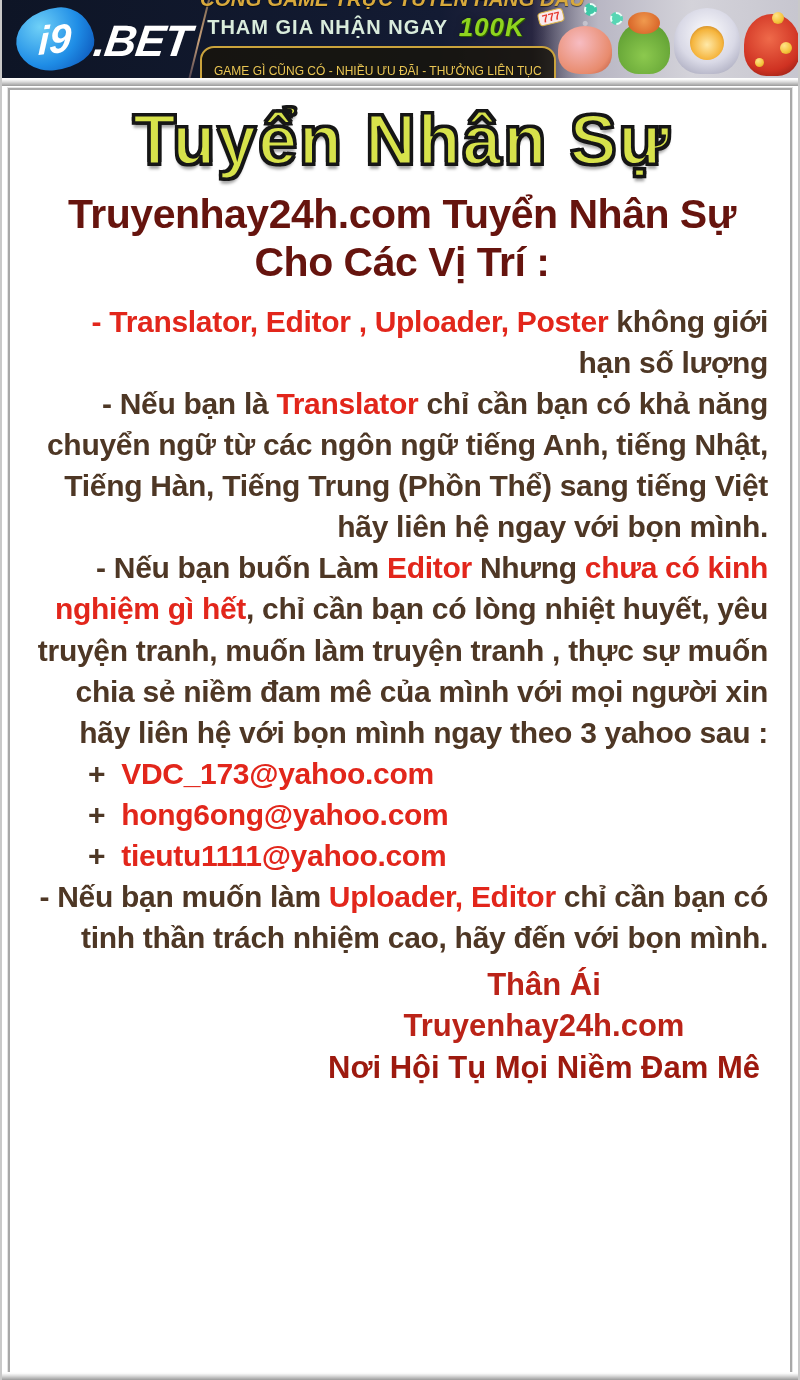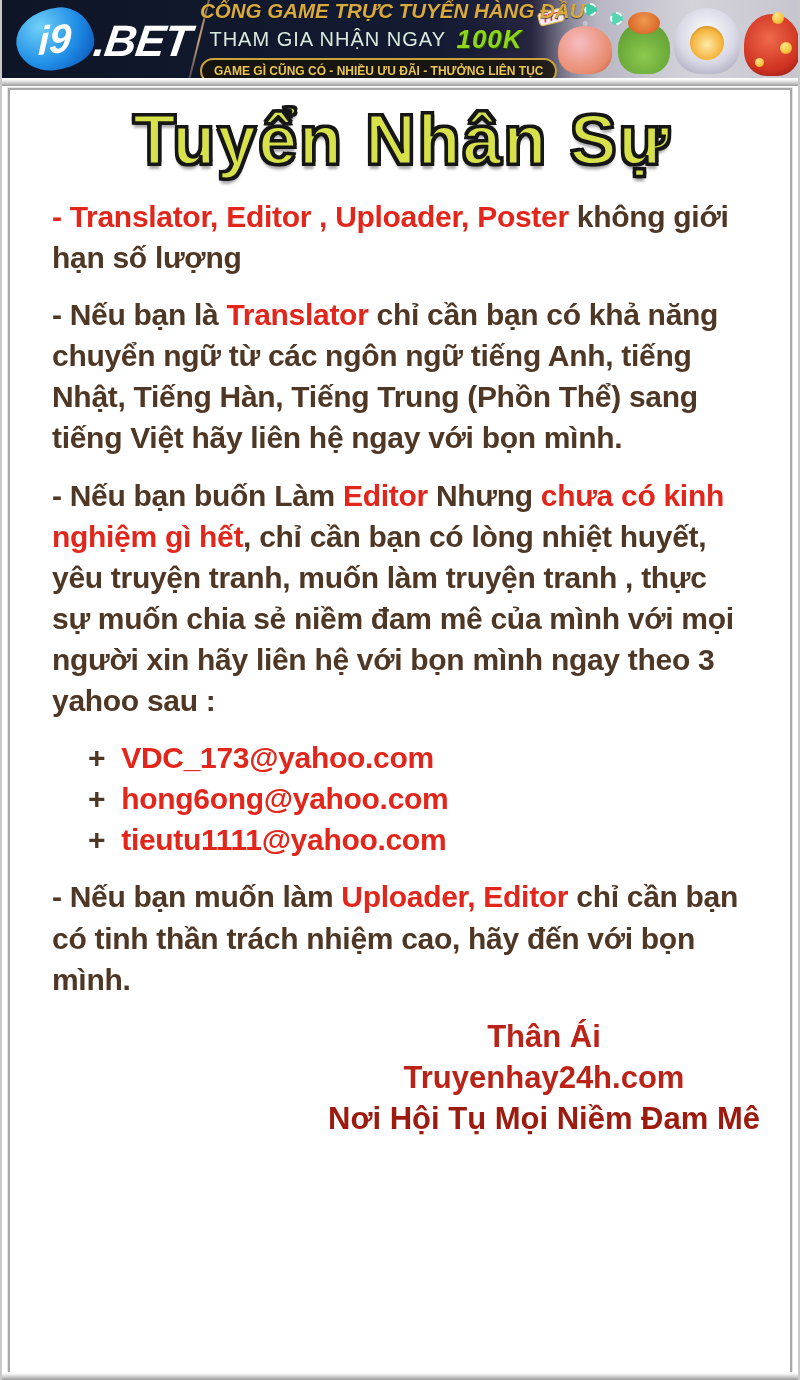--- a/index.html
+++ b/index.html
@@ -33,28 +33,28 @@
   .divider{
     position:absolute; left:196px; top:-8px; width:2px; height:96px;
     background:linear-gradient(#6b5a4a,#caa27a,#3a3248); transform:rotate(14deg);
   }
   .promo{ position:relative; width:332px; flex:0 0 auto; text-align:center; padding-top:4px; z-index:2; }
   .promo-l1{
     color:#d8a93c; font-weight:bold; font-style:italic; font-size:20.5px; letter-spacing:0px;
     white-space:nowrap; text-shadow:0 1px 1px #00000090;
   }
   .promo-l2{ margin-top:1px; white-space:nowrap; }
-  .promo-l2 .pre{ color:#d9ecdc; font-weight:normal; font-size:20px; letter-spacing:1px; vertical-align:middle; }
+  .promo-l2 .pre{ color:#d9ecdc; font-weight:bold; font-size:20px; letter-spacing:1px; vertical-align:middle; }
   .promo-l2 .amount{
     color:#8fd41f; font-weight:bold; font-style:italic; font-size:26px; letter-spacing:1px;
     vertical-align:middle; text-shadow:1px 1px 0 #2d5a00, 0 0 6px #00000060; margin-left:6px;
   }
   .pill{
-    display:inline-block; margin-top:3px; padding:4px 12px; border:2px solid #caa33c; border-radius:14px;
-    background:rgba(24,20,10,.8); color:#e9c553; font-weight:bold; font-size:12px; white-space:nowrap;
+    display:inline-block; margin-top:3px; padding:16px 12px; border:2px solid #caa33c; border-radius:14px;
+    background:rgba(24,20,10,.8); color:#e9c553; font-weight:normal; font-size:12px; white-space:nowrap;
   }
   .collage{ position:relative; flex:1 1 auto; height:100%;
     background:
       radial-gradient(circle at 20% 30%, #ffffff55 0 2px, transparent 3px),
       radial-gradient(circle at 70% 20%, #ffffff66 0 2px, transparent 3px),
       radial-gradient(circle at 45% 70%, #ffffff44 0 2px, transparent 3px),
       linear-gradient(90deg, transparent 0%, #b9b7c4 25%, #d4d3da 60%, #c7c6cf 100%);
   }
   .slot{
     position:absolute; left:6px; top:10px; color:#e6392e; background:#f8e9ec; border:1px solid #d8b34a;
@@ -84,21 +84,21 @@
     margin:2px 6px 0 6px; height:1306px; border:2px solid #a8a8a8; box-shadow:0 0 0 1px #e4e4e4;
     background:#ffffff; padding:4px 22px 0 26px; overflow:hidden;
   }
   h1{
     text-align:center; font-size:70px; font-weight:bold; letter-spacing:2px; margin-top:6px;
     color:#d7e24b; -webkit-text-stroke:3px #161616;
     text-shadow:2px 2px 0 #161616, -2px -2px 0 #161616, 2px -2px 0 #161616, -2px 2px 0 #161616, 0 5px 3px rgba(0,0,0,.35);
   }
   h2{ margin-top:10px; text-align:center; color:#66140e; font-size:41px; font-weight:bold; line-height:1.18; letter-spacing:-0.5px; }
   .bodytext{ margin-top:14px; font-size:30px; font-weight:bold; line-height:1.37; color:#4e3725; letter-spacing:-0.3px; }
-  .bodytext p{ margin:16px; }
+  .bodytext p{ margin:0;text-align:right; }
   .brown{ color:#4e3725; }
   .red{ color:#e2261b; }
   .emails{ margin:0; }
   .email-row{ padding-left:52px; font-size:30px; font-weight:bold; line-height:1.37; }
   .email-row .plus{ color:#4e3725; margin-right:16px; }
   .email-row .addr{ color:#e2261b; }
   .footer{ margin-top:6px; margin-left:248px; width:520px; text-align:center;
     font-size:31px; font-weight:bold; line-height:1.33; }
   .footer .f1, .footer .f2{ color:#bb2318; }
   .footer .f3{ color:#9d1a0f; }
@@ -136,20 +136,24 @@
       <span class="coin k2"></span>
       <span class="coin k3"></span>
     </div>
   </a>
 
   <div class="bevel top"></div>
 
   <div class="frame">
     <h1>Tuyển Nhân Sự</h1>
 
+    <h2>
+      <div>Truyenhay24h.com Tuyển Nhân Sự</div>
+      <div>Cho Các Vị Trí :</div>
+    </h2>
 
     <div class="bodytext">
       <p><span class="red">- Translator, Editor , Uploader, Poster</span><span class="brown"> không giới hạn số lượng</span></p>
       <p><span class="brown">- Nếu bạn là </span><span class="red">Translator</span><span class="brown"> chỉ cần bạn có khả năng chuyển ngữ từ các ngôn ngữ tiếng Anh, tiếng Nhật, Tiếng Hàn, Tiếng Trung (Phồn Thể) sang tiếng Việt hãy liên hệ ngay với bọn mình.</span></p>
       <p><span class="brown">- Nếu bạn buốn Làm </span><span class="red">Editor</span><span class="brown"> Nhưng </span><span class="red">chưa có kinh nghiệm gì hết</span><span class="brown">, chỉ cần bạn có lòng nhiệt huyết, yêu truyện tranh, muốn làm truyện tranh , thực sự muốn chia sẻ niềm đam mê của mình với mọi người xin hãy liên hệ với bọn mình ngay theo 3 yahoo sau :</span></p>
 
       <div class="emails">
         <div class="email-row">
           <span class="plus">+</span><span class="addr">VDC_173@yahoo.com</span>
         </div>

